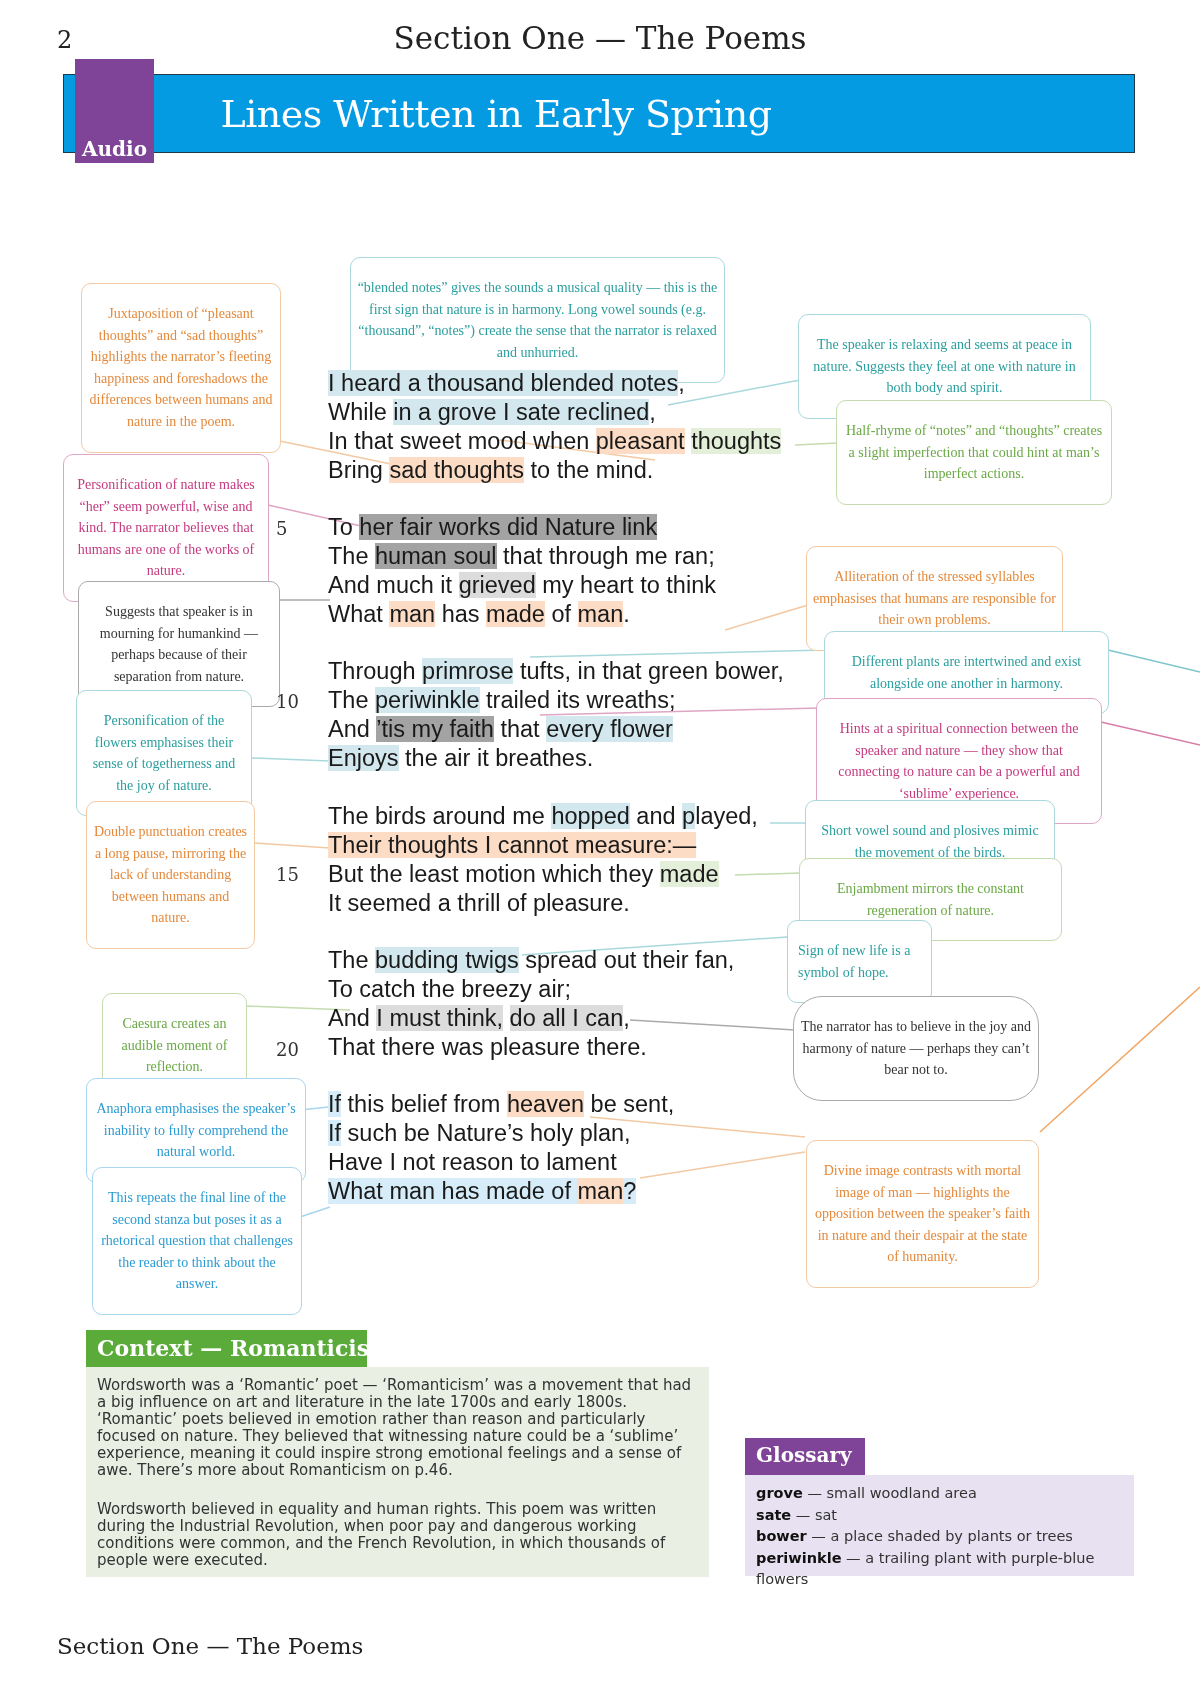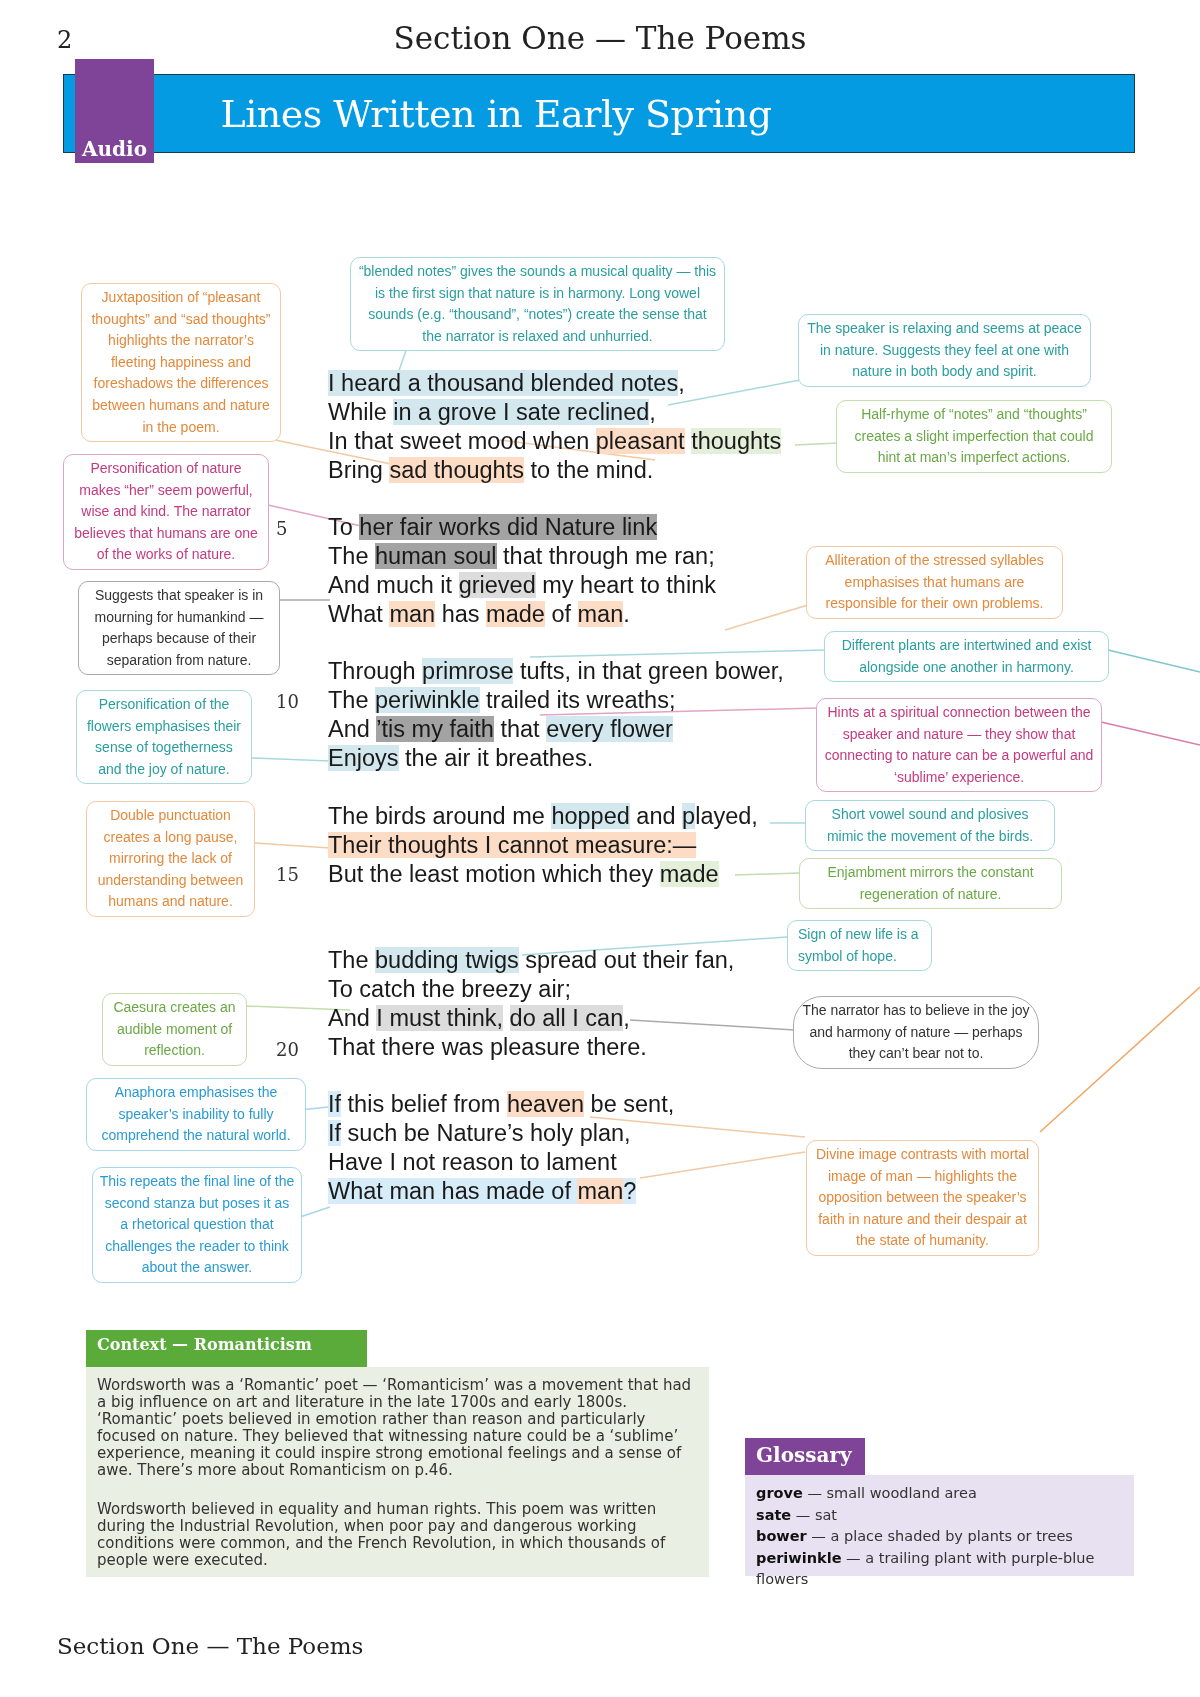--- a/index.html
+++ b/index.html
@@ -6,42 +6,42 @@
   body { width:1200px; height:1697px; position:relative; overflow:hidden; font-family:"DejaVu Sans", sans-serif; }
   .abs { position:absolute; }
   .page-num { left:57px; top:26px; font-family:"DejaVu Serif", serif; font-size:24px; color:#222; }
   .header-title { left:0; width:1200px; top:20px; text-align:center; font-family:"DejaVu Serif", serif; font-size:31px; color:#222; }
   .banner { left:63px; top:74px; width:1072px; height:79px; background:#049be3; border:1.5px solid #1d3a4a; box-sizing:border-box; }
   .banner-title { left:0; top:92px; width:992px; text-align:center; font-family:"DejaVu Serif", serif; font-weight:normal; font-size:38px; color:#ffffff; letter-spacing:-0.5px; }
   .audio-tab { left:75px; top:59px; width:79px; height:104px; background:#7f4497; }
   .audio-label { left:75px; top:137px; width:79px; text-align:center; font-family:"DejaVu Serif", serif; font-weight:bold; font-size:20px; color:#fff; }
 
   .note { position:absolute; box-sizing:border-box; border:1.5px solid; border-radius:10px; background:#fff;
-          font-family:Liberation Sans, sans-serif; font-size:14px; line-height:21.6px; text-align:center; padding:3px 6px; }
+          font-family:Liberation Serif, serif; font-size:14px; line-height:21.6px; text-align:center; padding:19px 6px; }
   .orange { color:#e4893b; border-color:#f2c9a3; }
   .pink { color:#c43a7f; border-color:#dfa5c4; }
   .teal { color:#2a9e9e; border-color:#a9d8dc; }
   .green { color:#6aa845; border-color:#c4dcae; }
   .grey { color:#333; border-color:#aaa; }
   .blue { color:#2a9bd2; border-color:#a8d6ee; }
 
   .poem { left:328px; font-family:"Liberation Sans", sans-serif; font-size:23.5px; color:#1a1a1a; line-height:29px; }
   .poem .line { white-space:nowrap; height:29px; }
   .hl-blue { background:#d2e8ee; }
   .hl-lblue { background:#d6ecf8; }
   .hl-orange { background:#fcdcc5; }
   .hl-green { background:#e3efd8; }
   .hl-pink { background:#a3a3a3; }
   .hl-grey { background:#dcdcdc; }
   .line-num { font-family:"DejaVu Serif", serif; font-size:18px; color:#333; }
 
   svg.connectors { position:absolute; left:0; top:0; }
 
   .ctx-head { left:86px; top:1330px; width:281px; height:37px; background:#5aab3a; }
-  .ctx-head-label { left:97px; top:1335px; font-family:"DejaVu Serif", serif; font-weight:bold; font-size:16px; color:#fff; }
+  .ctx-head-label { left:97px; top:1335px; font-family:"DejaVu Serif", serif; font-weight:bold; font-size:22px; color:#fff; }
   .ctx-body { left:86px; top:1367px; width:623px; height:210px; background:#e9f0e3; box-sizing:border-box; padding:10px 10px 10px 11px;
               font-size:15px; line-height:17px; color:#333; }
   .ctx-body p { margin:0 0 21.7px 0; }
 
   .glo-head { left:745px; top:1438px; width:120px; height:37px; background:#7f4497; }
   .glo-head-label { left:756px; top:1443px; font-family:"DejaVu Serif", serif; font-weight:bold; font-size:20px; color:#fff; }
   .glo-body { left:745px; top:1475px; width:389px; height:101px; background:#e7e1f1; box-sizing:border-box; padding:8px 11px;
               font-size:14.5px; line-height:21.6px; color:#333; }
   .glo-body b { color:#111; }
 
@@ -130,20 +130,21 @@
     <div class="abs poem" style="top: 657px;">
       <div class="line"><span>Through </span><span class="hl-blue">primrose</span><span> tufts, in that green bower,</span></div>
       <div class="line"><span>The </span><span class="hl-blue">periwinkle</span><span> trailed its wreaths;</span></div>
       <div class="line"><span>And </span><span class="hl-pink">’tis my faith</span><span> that </span><span class="hl-blue">every flower</span></div>
       <div class="line"><span class="hl-blue">Enjoys</span><span> the air it breathes.</span></div>
     </div>
     <div class="abs poem" style="top: 802px;">
       <div class="line"><span>The birds around me </span><span class="hl-blue">hopped</span><span> and </span><span class="hl-blue">p</span><span>layed,</span></div>
       <div class="line"><span class="hl-orange">Their thoughts I cannot measure:—</span></div>
       <div class="line"><span>But the least motion which they </span><span class="hl-green">made</span></div>
+      <div class="line"><span>It seemed a thrill of pleasure.</span></div>
     </div>
     <div class="abs poem" style="top: 946px;">
       <div class="line"><span>The </span><span class="hl-blue">budding twigs</span><span> spread out their fan,</span></div>
       <div class="line"><span>To catch the breezy air;</span></div>
       <div class="line"><span>And </span><span class="hl-grey">I must think,</span><span> </span><span class="hl-grey">do all I can</span><span>,</span></div>
       <div class="line"><span>That there was pleasure there.</span></div>
     </div>
     <div class="abs poem" style="top: 1090px;">
       <div class="line"><span class="hl-lblue">If</span><span> this belief from </span><span class="hl-orange">heaven</span><span> be sent,</span></div>
       <div class="line"><span class="hl-lblue">If</span><span> such be Nature’s holy plan,</span></div>

